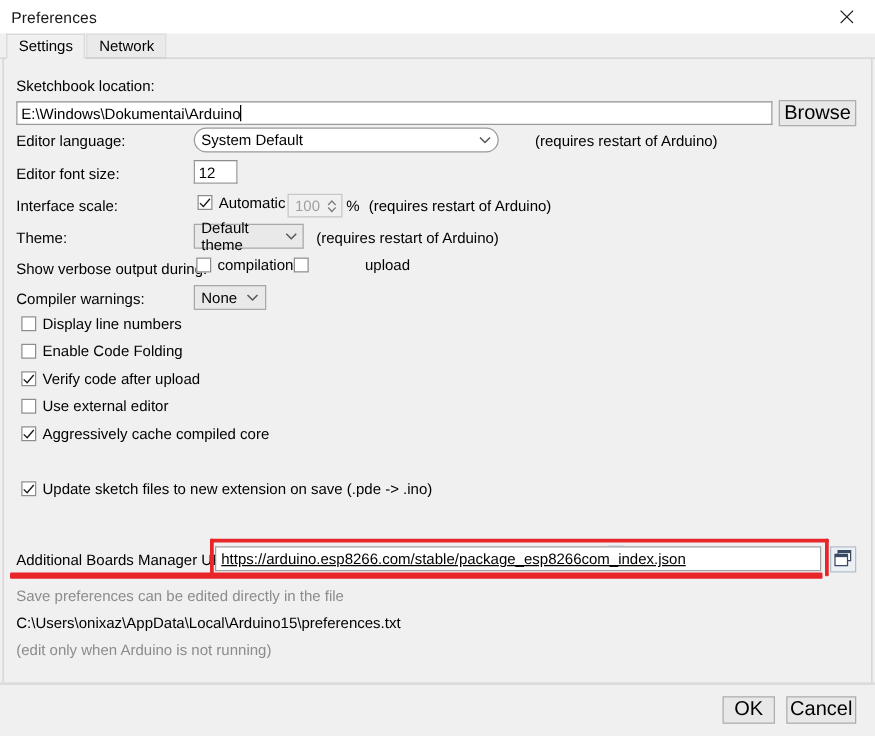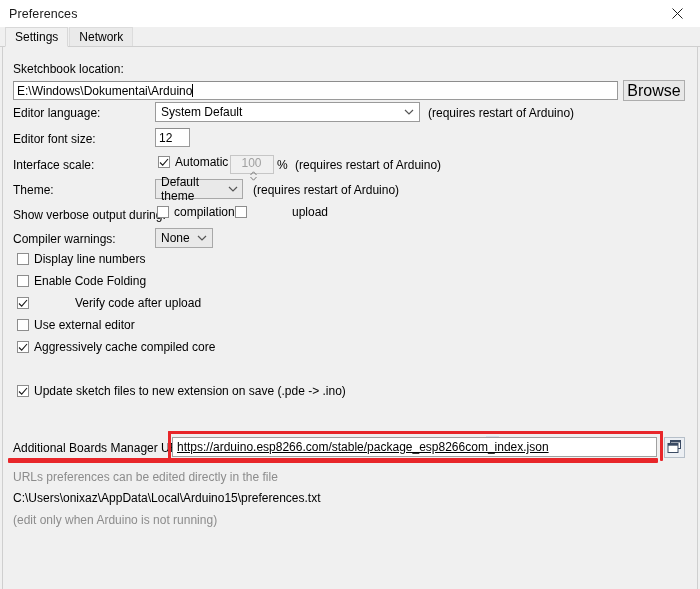--- a/index.html
+++ b/index.html
@@ -314,21 +314,21 @@
       <span>E:\Windows\Dokumentai\Arduino</span>
         <span class="caret"></span>
     </div>
     <div class="btn" style="position:absolute; left:623px; top:33px; width:62px;">
       <span>Browse</span>
     </div>
 
     <div class="row" style="left:13px; top:59px;">
       <span class="lbl">Editor language:</span>
     </div>
-    <div class="combo wide" style="position:absolute; left:155px; top:55px; width:265px;">
+    <div class="combo wide" style="position:absolute; left:155px; top:55px; width:244px;border-radius:10px;">
       <span>System Default</span>
       <span class="chev">
         <svg width="10" height="6" viewBox="0 0 10 6">
             <path d="M1 1 L5 5 L9 1" stroke="#555" stroke-width="1.2" fill="none"></path>
           </svg>
       </span>
     </div>
     <div class="row" style="left:428px; top:59px;">
       <span class="lbl">(requires restart of Arduino)</span>
     </div>
@@ -344,21 +344,21 @@
       <span class="lbl">Interface scale:</span>
     </div>
     <div class="cb-row" style="position:absolute; left:158px; top:108px;">
       <span class="cb">
         <svg width="10" height="9" viewBox="0 0 10 9">
             <path d="M1 4.5 L3.7 7.2 L9 1" stroke="#1a1a1a" stroke-width="1.1" fill="none"></path>
           </svg>
       </span>
       <span class="cb-label">Automatic</span>
     </div>
-    <div class="spin" style="position:absolute; left:230px; top:108px; width:44px;flex-direction:column;">
+    <div class="spin" style="position:absolute; left:230px; top:108px; width:44px;">
       <span class="spin-val">100</span>
       <span class="spin-arrows">
         <svg width="9" height="12" viewBox="0 0 9 12">
           <path d="M1.5 5 L4.5 1.8 L7.5 5" stroke="#7a7a7a" stroke-width="1" fill="none"></path>
           <path d="M1.5 7 L4.5 10.2 L7.5 7" stroke="#7a7a7a" stroke-width="1" fill="none"></path>
         </svg>
       </span>
     </div>
     <div class="row" style="left:277px; top:111px;">
       <span class="lbl">%</span>
@@ -407,21 +407,21 @@
     </div>
 
     <div class="cb-row" style="position:absolute; left:17px; top:205px;">
       <span class="cb"></span>
       <span class="cb-label">Display line numbers</span>
     </div>
     <div class="cb-row" style="position:absolute; left:17px; top:227px;">
       <span class="cb"></span>
       <span class="cb-label">Enable Code Folding</span>
     </div>
-    <div class="cb-row" style="position:absolute; left:17px; top:249px;gap:41px;">
+    <div class="cb-row" style="position:absolute; left:17px; top:249px;">
       <span class="cb">
         <svg width="10" height="9" viewBox="0 0 10 9">
             <path d="M1 4.5 L3.7 7.2 L9 1" stroke="#1a1a1a" stroke-width="1.1" fill="none"></path>
           </svg>
       </span>
       <span class="cb-label">Verify code after upload</span>
     </div>
     <div class="cb-row" style="position:absolute; left:17px; top:271px;">
       <span class="cb"></span>
       <span class="cb-label">Use external editor</span>
@@ -462,24 +462,33 @@
         </svg>
       </span>
     </div>
 
     <div class="redbar" style="left:8px; top:411px; width:650px; height:5px;"></div>
     <div class="redbar" style="left:168px; top:384px; width:495px; height:3px;"></div>
     <div class="redbar" style="left:168px; top:384px; width:3px; height:30px;"></div>
     <div class="redbar" style="left:660px; top:384px; width:3px; height:30px;"></div>
 
     <div class="row" style="left:13px; top:423px;">
-      <span class="lbl muted">URLs preferences can be edited directly in the file</span>
+      <span class="lbl muted">Save preferences can be edited directly in the file</span>
     </div>
     <div class="row" style="left:13px; top:444px;">
       <span class="lbl">C:\Users\onixaz\AppData\Local\Arduino15\preferences.txt</span>
     </div>
     <div class="row" style="left:13px; top:466px;">
       <span class="lbl muted">(edit only when Arduino is not running)</span>
     </div>
   </div>
 
+  <div class="footer">
+    <div class="footer-sep"></div>
+    <div class="btn" style="position:absolute; left:578px; top:10px; width:42px; height:22px;">
+      <span>OK</span>
+    </div>
+    <div class="btn" style="position:absolute; left:629px; top:10px; width:56px; height:22px;">
+      <span>Cancel</span>
+    </div>
+  </div>
 
 </div>
 
 </body></html>

